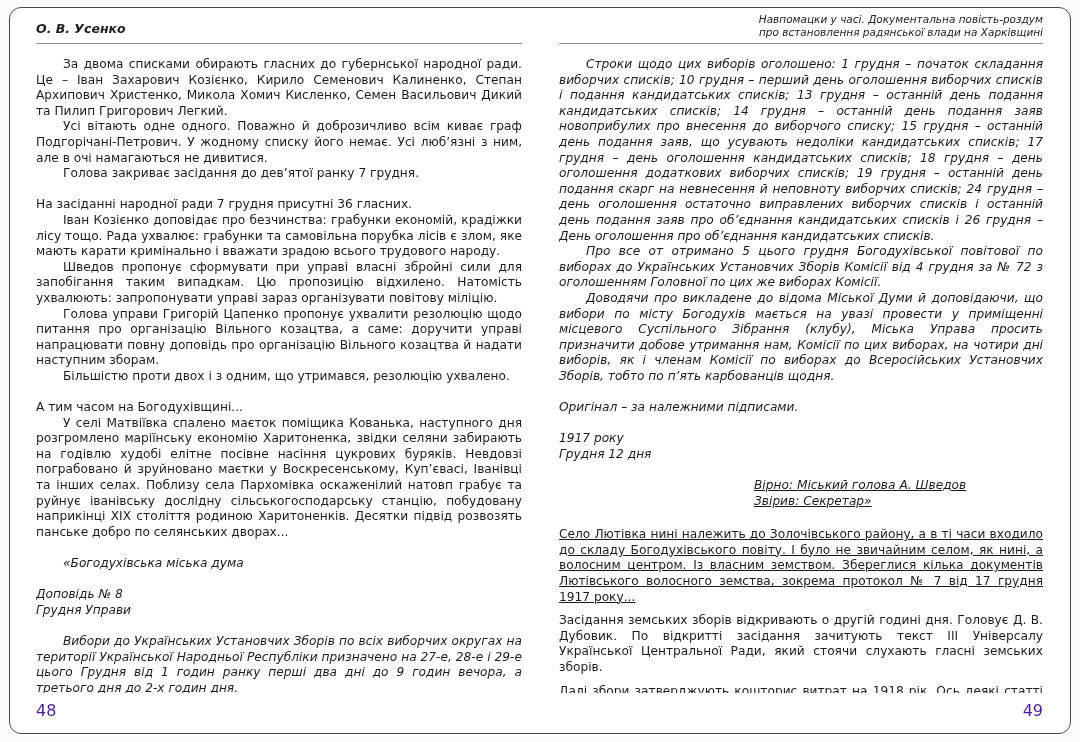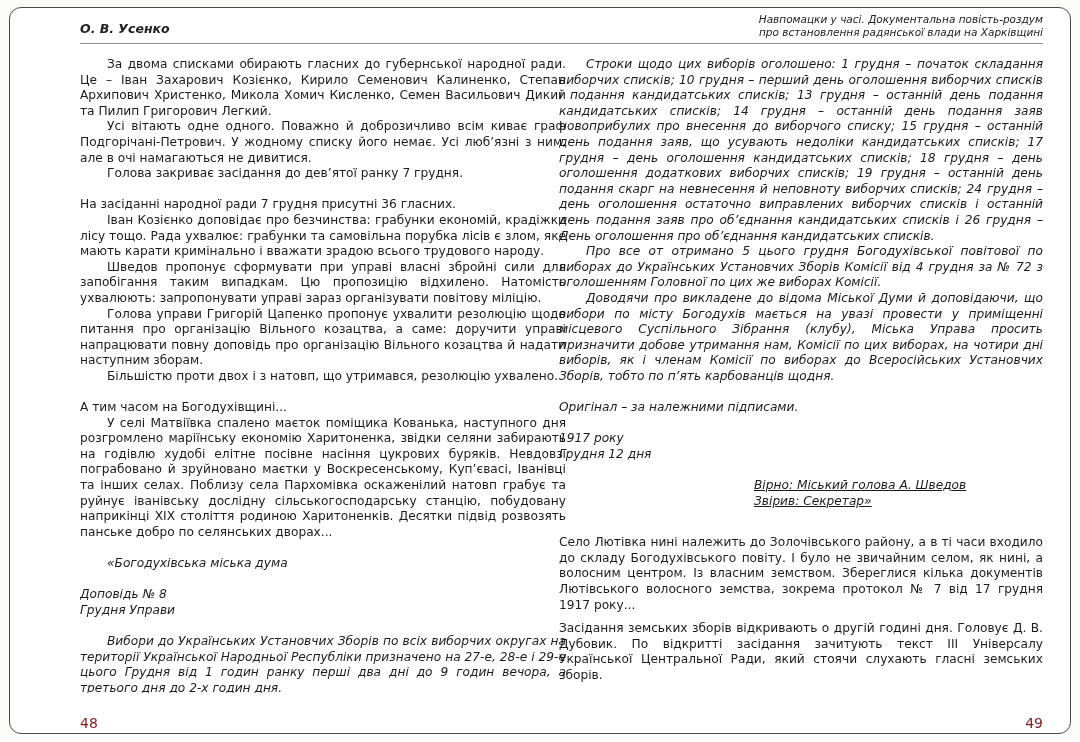--- a/index.html
+++ b/index.html
@@ -13,21 +13,21 @@
   }
   .spread {
     position: absolute; left: 9px; top: 7px;
     width: 1062px; height: 727px;
     background: #ffffff;
     border: 1.5px solid #4a4a4a;
     border-radius: 12px;
     overflow: hidden;
   }
   .page { position: absolute; top: 0; bottom: 0; }
-  .page-left  { left: 26px;  width: 486px; margin-left: 44px; }
+  .page-left  { left: 26px;  width: 486px; }
   .page-right { right: 27px; width: 484px; }
 
   .runhead {
     height: 36px;
     border-bottom: 1px solid #8f8f8f;
     position: relative;
   }
   .runhead-author {
     position: absolute; bottom: 7px; left: 0;
     font-style: italic; font-weight: bold;
@@ -45,28 +45,28 @@
     margin-top: 13px;
     height: 636px;
     overflow: hidden;
     font-size: 12.2px;
     line-height: 15.6px;
     text-align: justify;
   }
   p { margin: 0; }
   .ind  { text-indent: 27px; }
   .gap  { margin-top: 15.6px; }
-  .gap2 { margin-top: 26px; }
+  .gap2 { margin-top: 18px; text-decoration: underline; }
   .sp   { margin-top: 8px; }
   .it   { font-style: italic; }
   .sig  { margin-left: 195px; text-align: left; text-decoration: underline; }
 
   .pagenum {
-    position: absolute; bottom: 2px;
-    font-size: 14px; color: #7f1d1d;
+    position: absolute; bottom: 13px;
+    font-size: 16px; color: #4c1d95;
   }
   .page-left  .pagenum { left: 0; }
   .page-right .pagenum { right: 0; }
 </style>
 </head>
 <body>
 
 <div class="spread">
 
   <div class="page page-left">
@@ -74,21 +74,21 @@
       <div class="runhead-author">О. В. Усенко</div>
     </div>
     <div class="pagebody">
       <p class="ind">За двома списками обирають гласних до губернської народної ради. Це – Іван Захарович Козієнко, Кирило Семенович Калиненко, Степан Архипович Христенко, Микола Хомич Кисленко, Семен Васильович Дикий та Пилип Григорович Легкий.</p>
       <p class="ind">Усі вітають одне одного. Поважно й доброзичливо всім киває граф Подгорічані-Петрович. У жодному списку його немає. Усі люб’язні з ним, але в очі намагаються не дивитися.</p>
       <p class="ind">Голова закриває засідання до дев’ятої ранку 7 грудня.</p>
       <p class="gap">На засіданні народної ради 7 грудня присутні 36 гласних.</p>
       <p class="ind">Іван Козієнко доповідає про безчинства: грабунки економій, крадіжки лісу тощо. Рада ухвалює: грабунки та самовільна порубка лісів є злом, яке мають карати кримінально і вважати зрадою всього трудового народу.</p>
       <p class="ind">Шведов пропонує сформувати при управі власні збройні сили для запобігання таким випадкам. Цю пропозицію відхилено. Натомість ухвалюють: запропонувати управі зараз організувати повітову міліцію.</p>
       <p class="ind">Голова управи Григорій Цапенко пропонує ухвалити резолюцію щодо питання про організацію Вільного козацтва, а саме: доручити управі напрацювати повну доповідь про організацію Вільного козацтва й надати наступним зборам.</p>
-      <p class="ind">Більшістю проти двох і з натовп, що утримався, резолюцію ухвалено.</p>
+      <p class="ind">Більшістю проти двох і з одним, що утримався, резолюцію ухвалено.</p>
       <p class="gap">А тим часом на Богодухівщині...</p>
       <p class="ind">У селі Матвіївка спалено маєток поміщика Кованька, наступного дня розгромлено маріїнську економію Харитоненка, звідки селяни забирають на годівлю худобі елітне посівне насіння цукрових буряків. Невдовзі пограбовано й зруйновано маєтки у Воскресенському, Куп’євасі, Іванівці та інших селах. Поблизу села Пархомівка оскаженілий натовп грабує та руйнує іванівську дослідну сільськогосподарську станцію, побудовану наприкінці XIX століття родиною Харитоненків. Десятки підвід розвозять панське добро по селянських дворах...</p>
       <p class="it ind gap">«Богодухівська міська дума</p>
       <p class="it gap">Доповідь № 8</p>
       <p class="it">Грудня Управи</p>
       <p class="it ind gap">Вибори до Українських Установчих Зборів по всіх виборчих округах на території Української Народньої Республіки призначено на 27-е, 28-е і 29-е цього Грудня від 1 годин ранку перші два дні до 9 годин вечора, а третього дня до 2-х годин дня.</p>
     </div>
     <div class="pagenum">48</div>
   </div>
 

